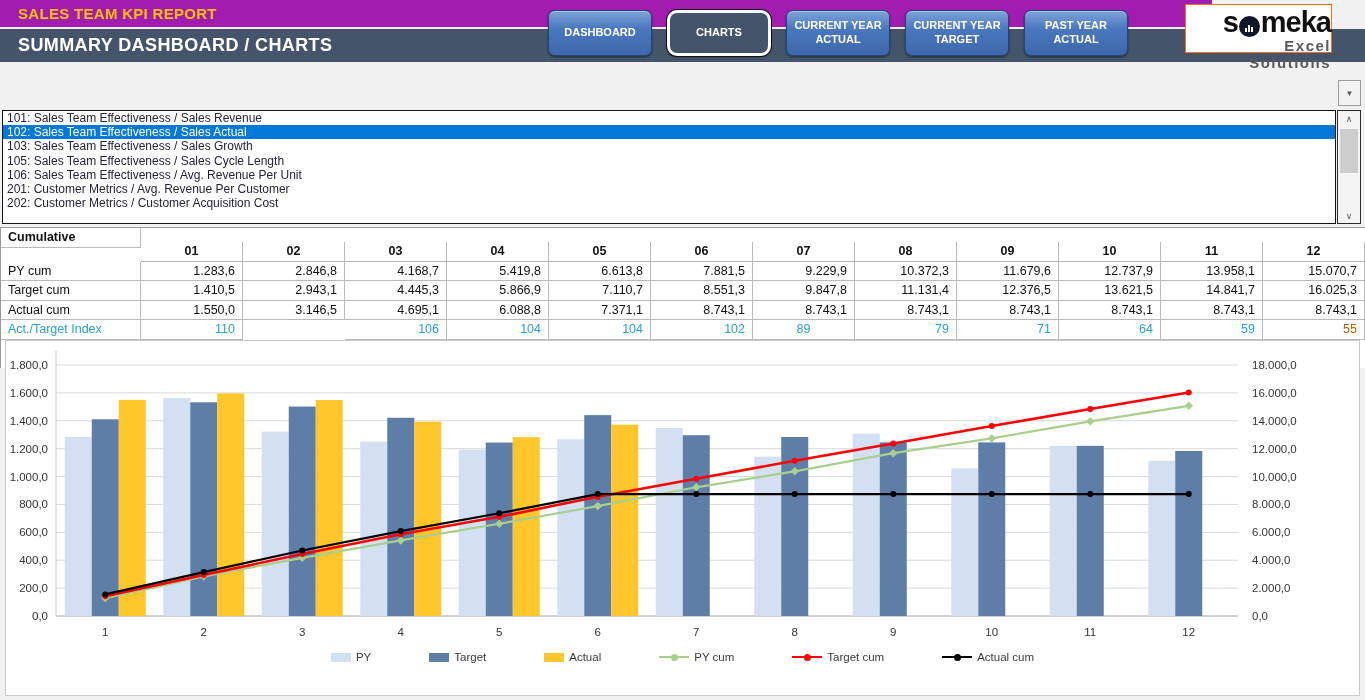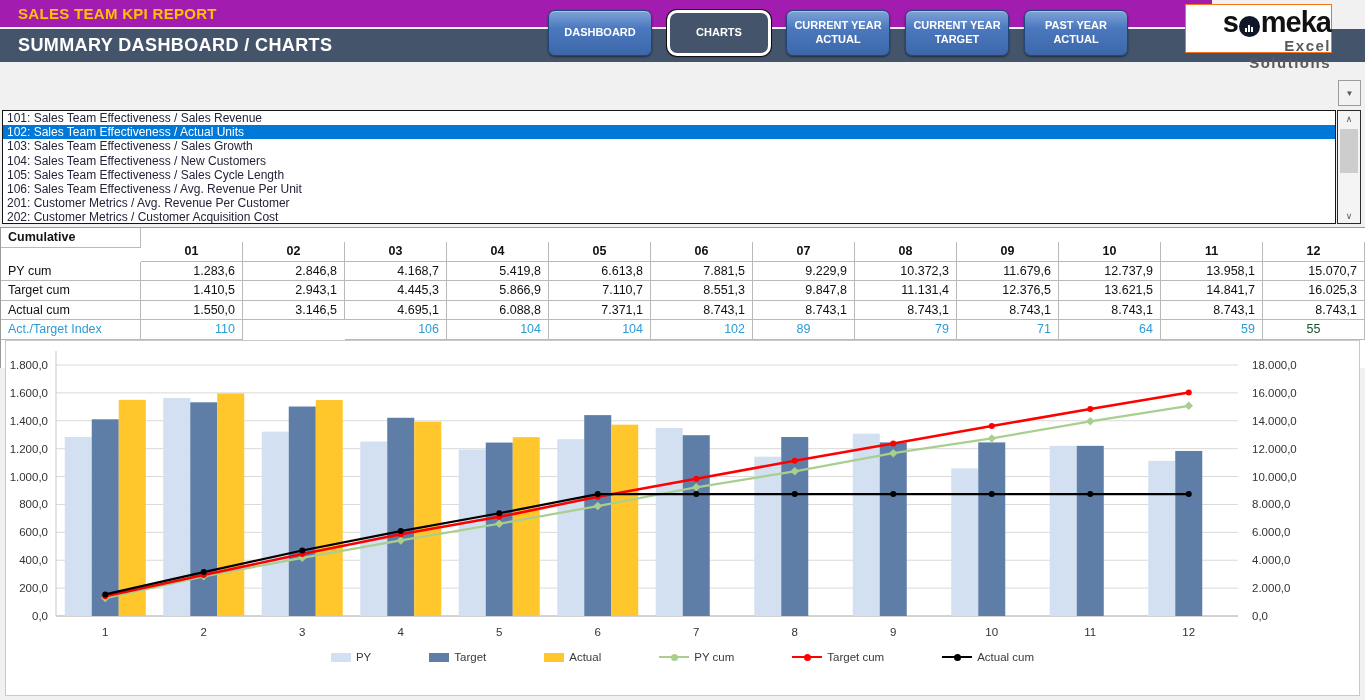--- a/index.html
+++ b/index.html
@@ -89,23 +89,22 @@
           <i style="height:7px"></i>
           <i style="height:5px"></i>
         </span><span>meka</span></div>
     <div class="logo-sub">Excel Solutions</div>
   </div>
 
   <div class="dropdown-btn">▼</div>
 
   <div class="kpi-list">
       <div class="kpi-item">101: Sales Team Effectiveness / Sales Revenue</div>
-      <div class="kpi-item selected">102: Sales Team Effectiveness / Actual Units</div>
+      <div class="kpi-item selected">102: Sales Team Effectiveness / Sales Actual</div>
       <div class="kpi-item">103: Sales Team Effectiveness / Sales Growth</div>
-      <div class="kpi-item">104: Sales Team Effectiveness / New Customers</div>
       <div class="kpi-item">105: Sales Team Effectiveness / Sales Cycle Length</div>
       <div class="kpi-item">106: Sales Team Effectiveness / Avg. Revenue Per Unit</div>
       <div class="kpi-item">201: Customer Metrics / Avg. Revenue Per Customer</div>
       <div class="kpi-item">202: Customer Metrics / Customer Acquisition Cost</div>
     </div>
   <div class="list-scroll">
     <div class="scroll-arrow up">∧</div>
     <div class="scroll-thumb"></div>
     <div class="scroll-arrow down">∨</div>
   </div>
@@ -168,21 +167,21 @@
       <div class="cell val" style="color: #be185d; margin-top: 28px;">107</div>
       <div class="cell val" style="color: rgb(46, 155, 213);">106</div>
       <div class="cell val" style="color: rgb(46, 155, 213);">104</div>
       <div class="cell val" style="color: rgb(46, 155, 213);">104</div>
       <div class="cell val" style="color: rgb(46, 155, 213);">102</div>
       <div class="cell val" style="color: rgb(46, 155, 213); text-align: center;">89</div>
       <div class="cell val" style="color: rgb(46, 155, 213);">79</div>
       <div class="cell val" style="color: rgb(46, 155, 213);">71</div>
       <div class="cell val" style="color: rgb(46, 155, 213);">64</div>
       <div class="cell val" style="color: rgb(46, 155, 213);">59</div>
-      <div class="cell val" style="color: #14532d; text-align: center;">55</div>
+      <div class="cell val" style="color: #a16207;">55</div>
     </div>
 
   <div class="chart-box">
     <svg width="1353" height="305" viewBox="0 0 1353 305">
         <line x1="50" y1="275" x2="1232" y2="275" stroke="#a6a6a6" stroke-width="1"></line>
         <text x="42" y="279" text-anchor="end" font-size="11.5" fill="#333">0,0</text>
         <text x="1246" y="279" text-anchor="start" font-size="11.5" fill="#333">0,0</text>
         <line x1="50" y1="247.11111111111111" x2="1232" y2="247.11111111111111" stroke="#d9d9d9" stroke-width="1"></line>
         <text x="42" y="251.11111111111111" text-anchor="end" font-size="11.5" fill="#333">200,0</text>
         <text x="1246" y="251.11111111111111" text-anchor="start" font-size="11.5" fill="#333">2.000,0</text>

